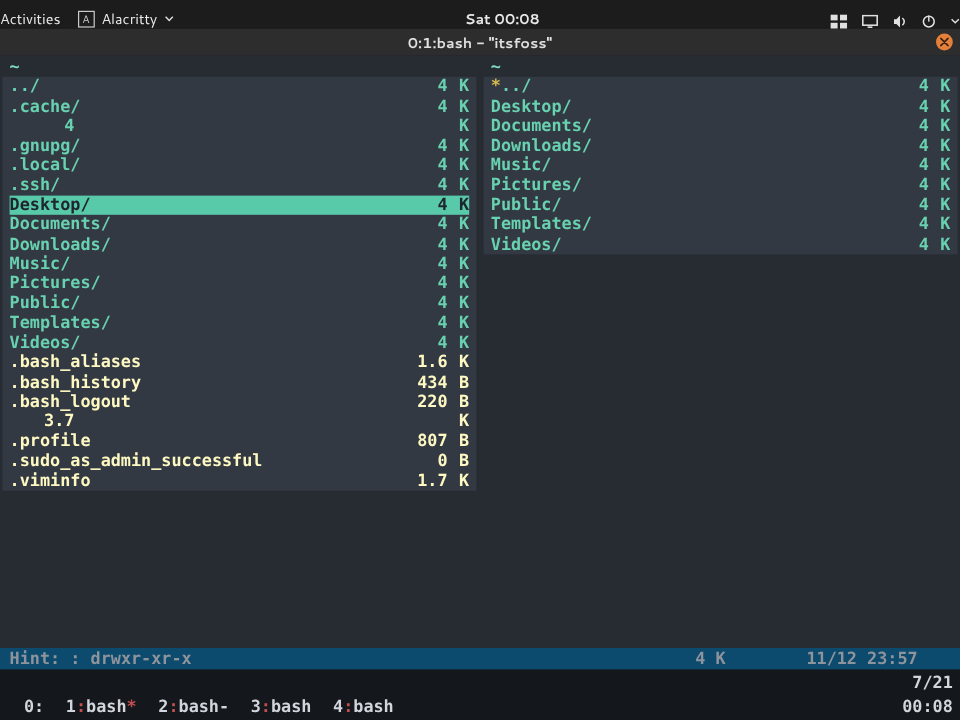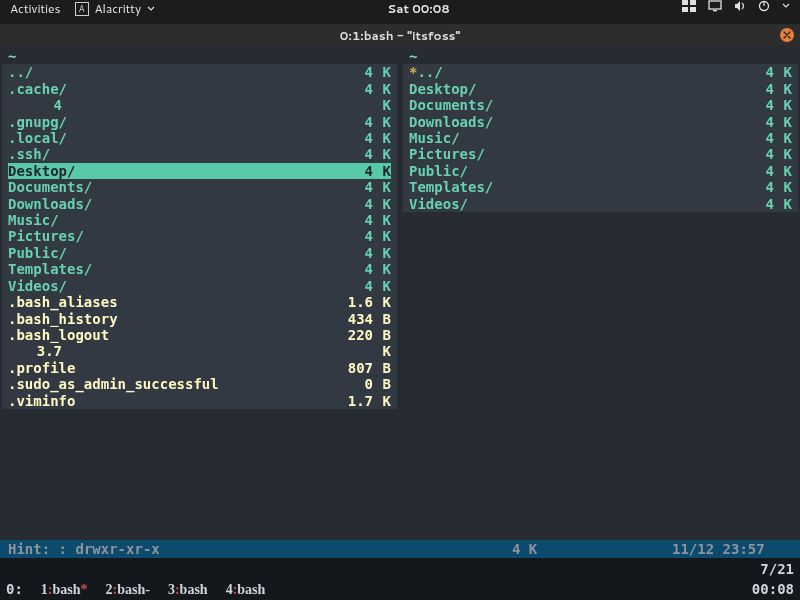--- a/index.html
+++ b/index.html
@@ -10,22 +10,22 @@
     font-size: 14px;
     color: #c8c8c8;
   }
 
   
   .topbar {
     height: 24px;
     background: #1c1c1c;
     color: #e8e8e8;
     display: flex;
-    align-items: flex-start;
-    padding: 0 10px;
+    align-items: flex-end;
+    padding: 0 0;
     font-family: "Cantarell", "DejaVu Sans", sans-serif;
     font-size: 12px;
     font-weight: 500;
   }
   .topbar .left { display: flex; align-items: center; gap: 14px; }
   .topbar .center { flex: 1; text-align: center; font-weight: 600; }
   .topbar .right { display: flex; align-items: center; gap: 12px; }
   .app-menu { display: flex; align-items: center; gap: 6px; }
   .app-icon {
     width: 14px; height: 14px; border: 1px solid #ccc;
@@ -101,38 +101,38 @@
     background: #0c4a6e;
     color: #8e949c;
     display: flex;
     align-items: center;
     padding: 0 8px;
     font-weight: 600;
     font-size: 14px;
   }
   .statusline .hint { flex: 1; }
   .statusline .owner { width: 170px; }
-  .statusline .ssize { width: 160px; }
+  .statusline .ssize { width: 160px; text-align: center; }
   .statusline .date  { width: 120px; }
 
   
   .tmux {
     height: 42px;
     background: #14171b;
     color: #d2d5db;
     font-size: 14px;
     font-weight: 600;
     line-height: 20px;
-    padding: 1px 6px 0 6px;
+    padding: 1px 6px 0 20px;
   }
   .tmux .row1 { display: flex; }
   .tmux .row1 .spacer { flex: 1; }
   .tmux .row2 { display: flex; gap: 18px; align-items: baseline; }
   .tmux .row2 .spacer { flex: 1; }
-  .win { color: #d2d5db; font-family: Liberation Serif, serif; }
+  .win { color: #d2d5db; }
   .win .num { color: #d2d5db; }
   .win .sep { color: #c24f4f; }
   .win .nm  { color: #d2d5db; }
   .win.active .nm { font-weight: 800; }
   .flag-star { color: #c24f4f; }
   .flag-dash { color: #d2d5db; }
   .session { color: #d2d5db; }
   .tmux-right { text-align: right; }
 </style>
 </head>

